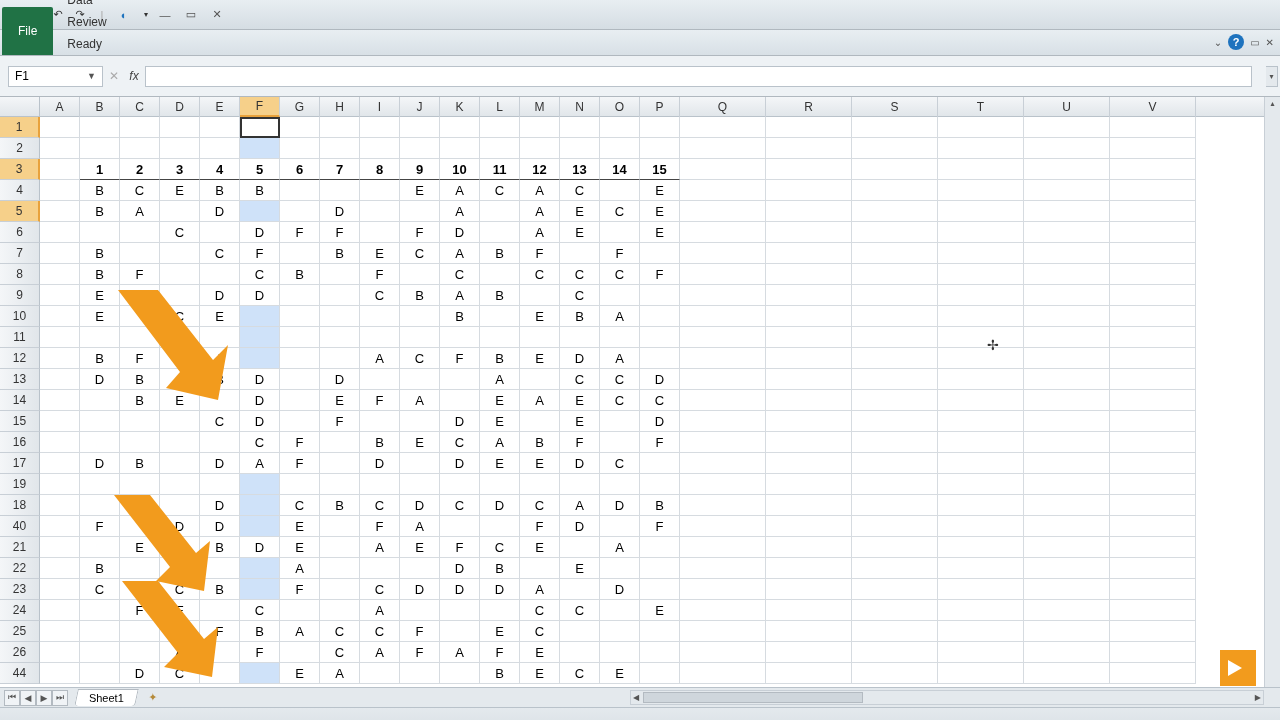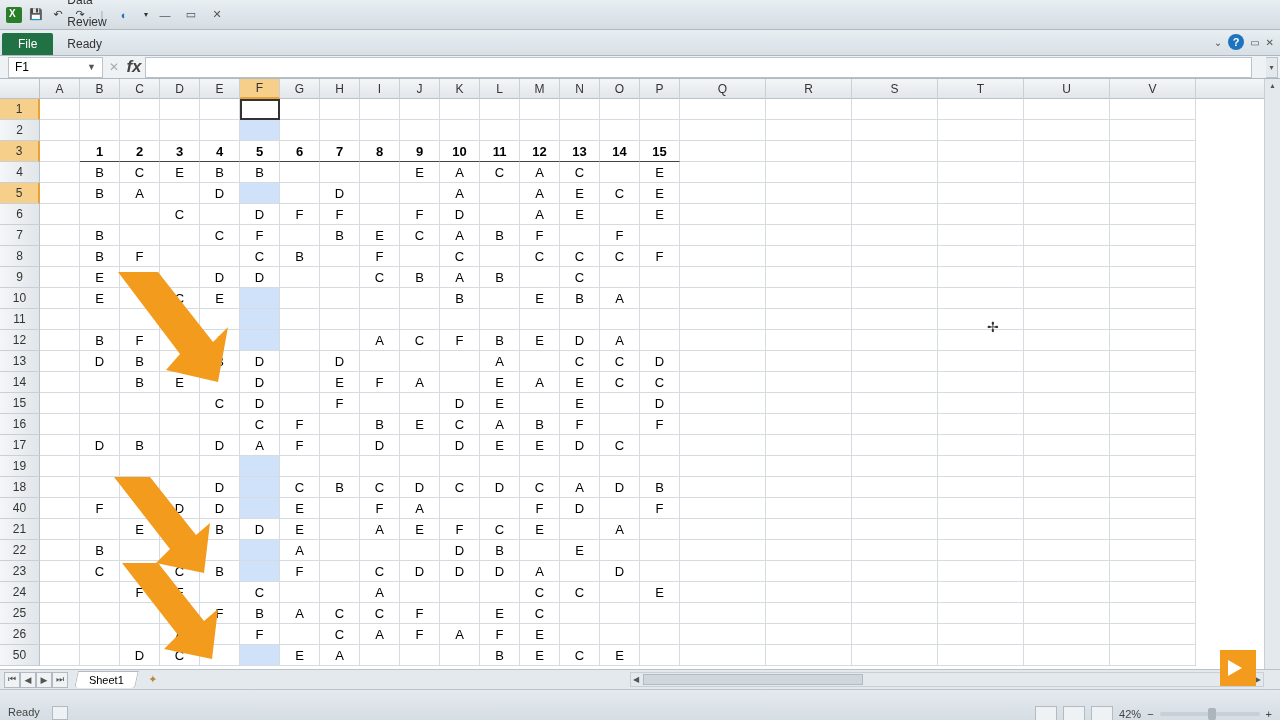--- a/index.html
+++ b/index.html
@@ -10,30 +10,30 @@
 .qat { display: flex; gap: 2px; align-items: center; }
 .qat-btn { width: 20px; height: 20px; display:flex; align-items:center; justify-content:center; font-size:11px; color:#333; }
 .excel-icon { width:16px; height:16px; background:#2a7e2a; border-radius:2px; position:relative; }
 .excel-icon::after { content:"X"; color:#fff; font-size:10px; font-weight:bold; position:absolute; left:3px; top:1px; }
 .title-text { flex:1; text-align:center; font-size:12px; color:#333; }
 .winctrl { display:flex; gap:8px; }
 .winctrl span { width:18px; height:16px; display:flex; align-items:center; justify-content:center; font-size:11px; color:#555; border:1px solid transparent; }
 
 
 .ribbon { height: 26px; background: linear-gradient(#e8eef2,#d8e0e6); display:flex; align-items:flex-end; padding:0 2px; border-bottom:1px solid #b0b8bf; position:relative; }
-.file-tab { background:#207245; color:#fff; padding:4px 16px; font-size:12px; border-radius:2px 2px 0 0; }
+.file-tab { background:#207245; color:#fff; padding:17px 16px; font-size:12px; border-radius:2px 2px 0 0; }
 .tab { padding:4px 14px; font-size:12px; color:#333; }
 .ribbon-right { position:absolute; right:6px; top:4px; display:flex; gap:6px; align-items:center; }
 .help-icon { width:16px; height:16px; background:#1e73be; border-radius:50%; color:#fff; font-size:11px; font-weight:bold; display:flex; align-items:center; justify-content:center; }
 
 
-.fbar { height: 23px; background:#eef2f5; display:flex; align-items:center; border-bottom:1px solid #b0b8bf; }
+.fbar { height: 41px; background:#eef2f5; display:flex; align-items:center; border-bottom:1px solid #b0b8bf; }
 .namebox { width:95px; height:21px; background:#fff; border:1px solid #b9c2ca; margin:0 2px 0 8px; display:flex; align-items:center; padding:0 6px; font-size:12px; }
 .namebox .dd { margin-left:auto; font-size:9px; color:#555; }
-.fx-btn { width:22px; text-align:center; font-style:italic; font-size:17px; color:#444;font-weight:bold; }
+.fx-btn { width:22px; text-align:center; font-style:italic; font-size:12px; color:#444; }
 .fx-area { flex:1; height:21px; background:#fff; border:1px solid #b9c2ca; margin-right:14px; }
 .fbar-dd { width:12px; height:21px; background:#e4e9ed; border:1px solid #b9c2ca; border-left:none; margin-right:2px; font-size:8px; display:flex; align-items:center; justify-content:center; color:#555; }
 
 
 .sheet { position:relative; background:#fff; height: 590px; overflow:hidden; }
 .colhdr-row { display:flex; height:20px; background:linear-gradient(#f4f6f8,#e1e6ea); border-bottom:1px solid #b9c2ca; }
 .corner { width:40px; height:20px; background:linear-gradient(#f4f6f8,#e1e6ea); border-right:1px solid #b9c2ca; border-bottom:1px solid #b9c2ca; }
 .colhdr { height:20px; display:flex; align-items:center; justify-content:center; font-size:12px; color:#333; border-right:1px solid #c8cfd6; }
 .colhdr.active { background:#f6d08a; border-bottom:2px solid #e8a23c; }
 
@@ -179,21 +179,21 @@
         <div class="rowhdr">17</div>
         <div class="rowhdr">19</div>
         <div class="rowhdr">18</div>
         <div class="rowhdr">40</div>
         <div class="rowhdr">21</div>
         <div class="rowhdr">22</div>
         <div class="rowhdr">23</div>
         <div class="rowhdr">24</div>
         <div class="rowhdr">25</div>
         <div class="rowhdr">26</div>
-        <div class="rowhdr">50</div>
+        <div class="rowhdr">44</div>
       </div>
     <div class="cells" id="cells-container">
         <div class="row">
           <div class="cell cA"></div>
           <div class="cell cB"></div>
           <div class="cell cC"></div>
           <div class="cell cD"></div>
           <div class="cell cE"></div>
           <div class="cell cF sel"></div>
           <div class="cell cG"></div>

